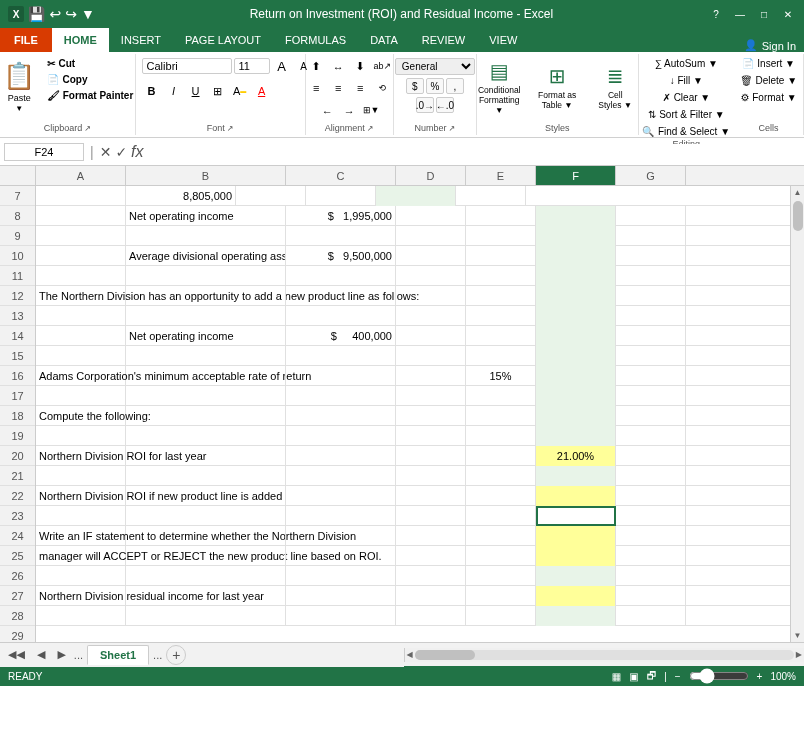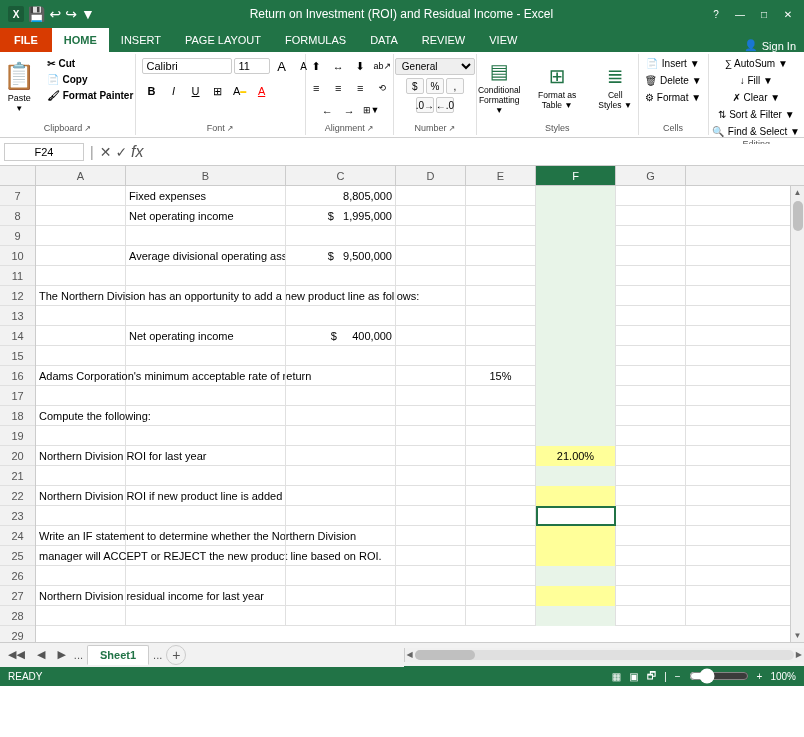--- a/index.html
+++ b/index.html
@@ -493,41 +493,41 @@
       <div class="styles-btn">
         <div style="font-size:20px; color:#217346;">≣</div>
         <div style="font-size:8.5px; text-align:center;">Cell<br>Styles ▼</div>
       </div>
     </div>
     <div class="ribbon-group-label">
       <span>Styles</span>
     </div>
   </div>
 
-  <div class="ribbon-group" style="min-width:60px;">
-    <div class="ribbon-group-content" style="flex-direction:column; gap:2px; align-items:center;">
-      <div class="rb-small">📄 Insert ▼</div>
-      <div class="rb-small">🗑 Delete ▼</div>
-      <div class="rb-small">⚙ Format ▼</div>
-    </div>
-    <div class="ribbon-group-label">
-      <span>Cells</span>
-    </div>
-  </div>
-
   <div class="ribbon-group" style="min-width:60px; border-right:none;">
     <div class="ribbon-group-content" style="flex-direction:column; gap:2px; align-items:center;">
       <div class="rb-small">∑ AutoSum ▼</div>
       <div class="rb-small">↓ Fill ▼</div>
       <div class="rb-small">✗ Clear ▼</div>
       <div class="rb-small">⇅ Sort &amp; Filter ▼</div>
       <div class="rb-small">🔍 Find &amp; Select ▼</div>
     </div>
     <div class="ribbon-group-label">
       <span>Editing</span>
+    </div>
+  </div>
+
+  <div class="ribbon-group" style="min-width:60px;">
+    <div class="ribbon-group-content" style="flex-direction:column; gap:2px; align-items:center;">
+      <div class="rb-small">📄 Insert ▼</div>
+      <div class="rb-small">🗑 Delete ▼</div>
+      <div class="rb-small">⚙ Format ▼</div>
+    </div>
+    <div class="ribbon-group-label">
+      <span>Cells</span>
     </div>
   </div>
 
 </div>
 
 <div class="formula-bar">
   <input class="name-box" type="text" value="F24" style="">
   <span class="formula-sep">|</span>
   <div class="formula-icons">
     <span class="formula-icon">✕</span>
@@ -576,21 +576,20 @@
       <div class="row-num">27</div>
       <div class="row-num">28</div>
       <div class="row-num">29</div>
 
     </div>
 
     <div class="grid-area">
 
       <div class="grid-row">
         <div class="grid-cell" style="width:90px;"></div>
-        <div class="grid-cell" style="width:160px;">Fixed expenses</div>
         <div class="grid-cell right-align" style="width:110px;">8,805,000</div>
         <div class="grid-cell" style="width:70px;"></div>
         <div class="grid-cell" style="width:70px;"></div>
         <div class="grid-cell selected-col" style="width:80px;"></div>
         <div class="grid-cell" style="width:70px;"></div>
       </div>
 
       <div class="grid-row">
         <div class="grid-cell" style="width:90px;"></div>
         <div class="grid-cell" style="width:160px;">Net operating income</div>

